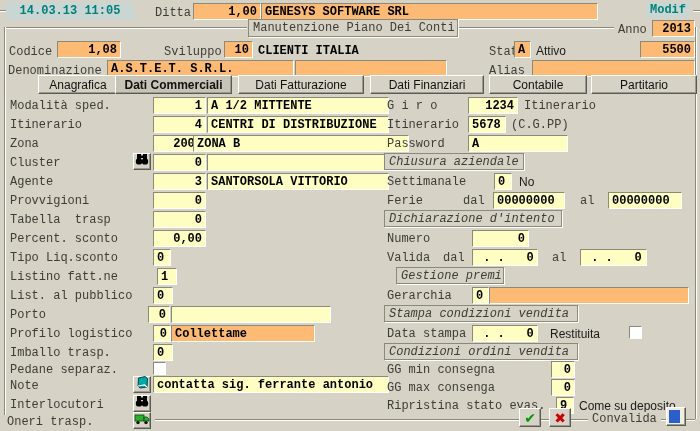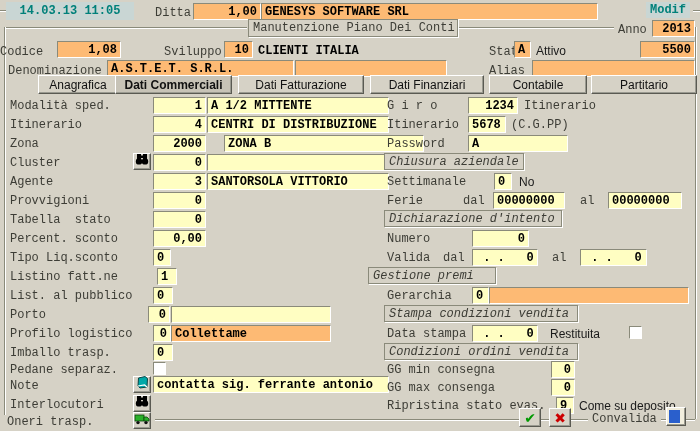--- a/index.html
+++ b/index.html
@@ -47,21 +47,21 @@
 <div class="panel" style="left:6px;top:2px;width:118px;text-align:center">14.03.13 11:05</div>
 <div class="lbl" style="left:155px;top:6px">Ditta</div>
 <div class="fld wh rt" style="left:193px;top:3px;width:68px">1,00</div>
 <div class="fld wh" style="left:261px;top:3px;width:337px">GENESYS SOFTWARE SRL</div>
 <div class="panel" style="left:646px;top:2px;padding:1px 4px">Modif</div>
 
 <div class="hdrbox" style="left:248px;top:19px;width:210px;height:18px;font-style:normal;text-align:left">Manutenzione Piano Dei Conti</div>
 <div class="lbl" style="left:618px;top:23px">Anno</div>
 <div class="fld wh rt" style="left:652px;top:20px;width:43px">2013</div>
 
-<div class="lbl" style="left:0;top:45px">Codice</div>
+<div class="lbl" style="left:9px;top:45px">Codice</div>
 <div class="fld wh rt" style="left:57px;top:41px;width:64px">1,08</div>
 <div class="lbl" style="left:164px;top:45px">Sviluppo</div>
 <div class="fld wh rt" style="left:224px;top:41px;width:29px">10</div>
 <div class="valtxt" style="left:258px;top:44px">CLIENTI ITALIA</div>
 <div class="lbl" style="left:489px;top:45px">Stato</div>
 <div class="fld wh" style="left:514px;top:41px;width:17px">A</div>
 <div class="sans" style="left:536px;top:44px">Attivo</div>
 <div class="fld wh rt" style="left:640px;top:41px;width:55px">5500</div>
 
 <div class="lbl" style="left:8px;top:64px">Denominazione</div>
@@ -80,21 +80,21 @@
 <div class="lbl" style="left:10px;top:99px">Modalità sped.</div>
 <div class="fld rt" style="left:153px;top:97px;width:53px">1</div>
 <div class="fld" style="left:207px;top:97px;width:182px">A 1/2 MITTENTE</div>
 
 <div class="lbl" style="left:10px;top:118px">Itinerario</div>
 <div class="fld rt" style="left:153px;top:116px;width:53px">4</div>
 <div class="fld" style="left:207px;top:116px;width:182px">CENTRI DI DISTRIBUZIONE</div>
 
 <div class="lbl" style="left:10px;top:137px">Zona</div>
 <div class="fld rt" style="left:153px;top:135px;width:53px">2000</div>
-<div class="fld" style="left:224px;top:135px;width:200px">ZONA B</div>
+<div class="fld" style="left:193px;top:135px;width:216px">ZONA B</div>
 
 <div class="lbl" style="left:10px;top:156px">Cluster</div>
 <div class="btn" style="left:133px;top:153px;width:18px;height:17px">
   <span><svg width="14" height="14" viewBox="0 0 14 14">
         <rect x="2" y="2" width="4" height="5" fill="#000"></rect>
         <rect x="8" y="2" width="4" height="5" fill="#000"></rect>
         <rect x="5.5" y="3.5" width="3" height="2.5" fill="#000"></rect>
         <circle cx="4" cy="9.4" r="3.2" fill="#000"></circle>
         <circle cx="10" cy="9.4" r="3.2" fill="#000"></circle>
       </svg></span>
@@ -102,42 +102,42 @@
 <div class="fld rt" style="left:153px;top:154px;width:53px">0</div>
 <div class="fld" style="left:207px;top:154px;width:182px"></div>
 
 <div class="lbl" style="left:10px;top:175px">Agente</div>
 <div class="fld rt" style="left:153px;top:173px;width:53px">3</div>
 <div class="fld" style="left:207px;top:173px;width:182px">SANTORSOLA VITTORIO</div>
 
 <div class="lbl" style="left:10px;top:194px">Provvigioni</div>
 <div class="fld rt" style="left:153px;top:192px;width:53px">0</div>
 
-<div class="lbl" style="left:10px;top:213px">Tabella  stato</div>
+<div class="lbl" style="left:10px;top:213px">Tabella  trasp</div>
 <div class="fld rt" style="left:153px;top:211px;width:53px">0</div>
 
 <div class="lbl" style="left:10px;top:232px">Percent. sconto</div>
 <div class="fld rt" style="left:153px;top:230px;width:53px">0,00</div>
 
 <div class="lbl" style="left:10px;top:251px">Tipo Liq.sconto</div>
 <div class="fld" style="left:153px;top:249px;width:18px">0</div>
 
 <div class="lbl" style="left:10px;top:270px">Listino fatt.ne</div>
 <div class="fld" style="left:157px;top:268px;width:20px">1</div>
 
 <div class="lbl" style="left:10px;top:289px">List. al pubblico</div>
 <div class="fld" style="left:153px;top:287px;width:20px">0</div>
 
 <div class="lbl" style="left:10px;top:308px">Porto</div>
 <div class="fld rt" style="left:148px;top:306px;width:22px">0</div>
 <div class="fld" style="left:171px;top:306px;width:160px"></div>
 
 <div class="lbl" style="left:10px;top:327px">Profilo logistico</div>
 <div class="fld rt" style="left:153px;top:325px;width:18px">0</div>
-<div class="fld wh" style="left:171px;top:325px;width:160px">Collettame</div>
+<div class="fld wh" style="left:171px;top:325px;width:144px">Collettame</div>
 
 <div class="lbl" style="left:10px;top:346px">Imballo trasp.</div>
 <div class="fld" style="left:153px;top:344px;width:20px">0</div>
 
 <div class="lbl" style="left:10px;top:363px">Pedane separaz.</div>
 <div class="cb" style="left:153px;top:362px"></div>
 
 <div class="lbl" style="left:10px;top:379px">Note</div>
 <div class="btn" style="left:133px;top:376px;width:18px;height:17px">
   <span><svg width="14" height="14" viewBox="0 0 14 14">
@@ -195,21 +195,21 @@
 
 <div class="lbl" style="left:387px;top:232px">Numero</div>
 <div class="fld rt" style="left:472px;top:230px;width:57px">0</div>
 
 <div class="lbl" style="left:387px;top:251px">Valida</div>
 <div class="lbl" style="left:443px;top:251px">dal</div>
 <div class="fld" style="left:472px;top:249px;width:66px"> . .   0</div>
 <div class="lbl" style="left:552px;top:251px">al</div>
 <div class="fld" style="left:580px;top:249px;width:67px"> . .   0</div>
 
-<div class="hdrbox" style="left:368px;top:267px;width:128px">Gestione premi</div>
+<div class="hdrbox" style="left:396px;top:267px;width:108px">Gestione premi</div>
 
 <div class="lbl" style="left:387px;top:289px">Gerarchia</div>
 <div class="fld" style="left:472px;top:287px;width:17px">0</div>
 <div class="fld wh" style="left:489px;top:287px;width:200px"></div>
 
 <div class="hdrbox" style="left:384px;top:305px;width:194px">Stampa condizioni vendita</div>
 
 <div class="lbl" style="left:387px;top:327px">Data stampa</div>
 <div class="fld" style="left:472px;top:325px;width:66px"> . .   0</div>
 <div class="sans" style="left:550px;top:327px">Restituita</div>

